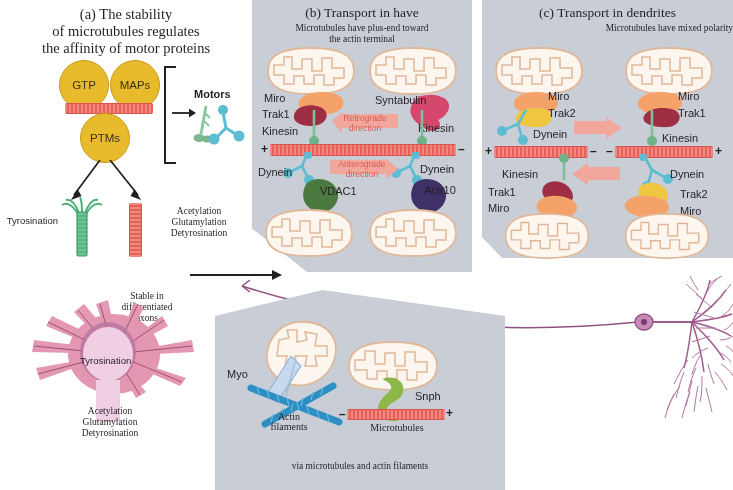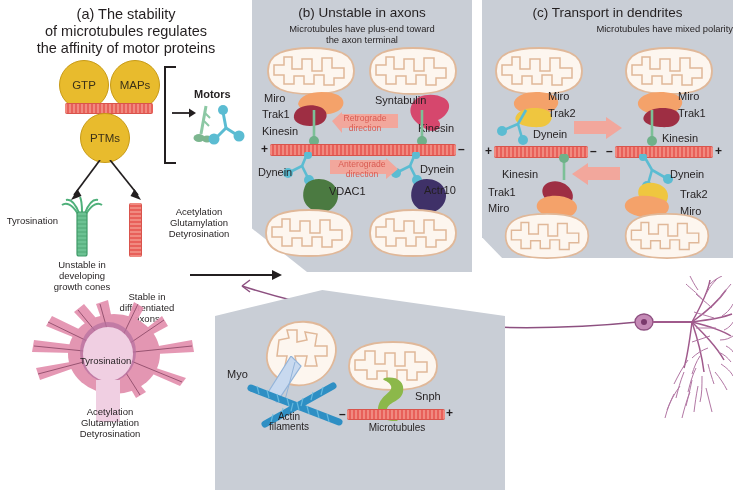--- a/index.html
+++ b/index.html
@@ -3,21 +3,21 @@
 <meta charset="utf-8">
 <style>
   html,body{margin:0;padding:0;}
   body{
     width:733px;height:490px;background:#ffffff;overflow:hidden;
     font-family:"Liberation Sans", sans-serif;color:#231f20;
     position:relative;
   }
   #root{position:absolute;inset:0;}
   .abs{position:absolute;}
-  .ctr{text-align:center;}
+  .ctr{text-align:center;font-family:Liberation Serif, serif;}
 
   
   .panel{position:absolute;background:#c9ced6;}
   #panel-b{left:252px;top:0px;width:220px;height:272px;
     clip-path:polygon(0 0,100% 0,100% 100%,25% 100%,0 84%);}
   #panel-c{left:482px;top:0px;width:251px;height:258px;
     clip-path:polygon(0 0,100% 0,100% 100%,8% 100%,0 92%);}
   #panel-d{left:215px;top:290px;width:290px;height:200px;
     clip-path:polygon(37% 0,100% 13%,100% 100%,0 100%,0 13%);}
 
@@ -139,25 +139,20 @@
     <div class="abs lbl-s" style="left:0px;top:215px;width:58px;text-align:right;">Tyrosination</div>
 
     <div class="abs mt-v" style="left:129px;top:203px;width:11px;height:54px;"></div>
 
     <div class="abs lbl-s ctr" style="left:146px;top:206px;width:106px;">
       <div>Acetylation</div>
       <div>Glutamylation</div>
       <div>Detyrosination</div>
     </div>
 
-    <div class="abs lbl-s ctr" style="left:34px;top:259px;width:96px;">
-      <div>Unstable in</div>
-      <div>developing</div>
-      <div>growth cones</div>
-    </div>
 
     <div class="abs lbl-s ctr" style="left:104px;top:259px;width:86px;margin-top:32px;">
       <div>Stable in</div>
       <div>differentiated</div>
       <div>axons</div>
     </div>
 
     <svg class="abs" style="left:26px;top:296px;" width="176" height="130" viewBox="0 0 176 130">
       <g fill="#e493b0" opacity="0.95">
         <path d="M88 58 L70 8 L82 4 L92 52 Z"></path>
@@ -199,24 +194,24 @@
 
     <svg class="abs" style="left:190px;top:264px;" width="92" height="22" viewBox="0 0 92 22">
       <line x1="0" y1="11" x2="82" y2="11" stroke="#231f20" stroke-width="1.8"></line>
       <polygon points="82,6 92,11 82,16" fill="#231f20"></polygon>
     </svg>
   </div>
 
   <div class="panel" id="panel-b"></div>
   <div class="abs" style="left:252px;top:0;width:220px;height:272px;">
 
-    <div class="abs ctr title-p" style="left:0;top:5px;width:220px;">(b) Unstable in axons</div>
+    <div class="abs ctr title-p" style="left:0;top:5px;width:220px;">(b) Transport in have</div>
     <div class="abs ctr sub-p" style="left:0;top:23px;width:220px;">
       <div>Microtubules have plus-end toward</div>
-      <div>the axon terminal</div>
+      <div>the actin terminal</div>
     </div>
 
     <svg class="abs" style="left:10px;top:45px;" width="98" height="52" viewBox="0 0 98 52">
       <path d="M6 26 C6 8 24 3 49 3 C74 3 92 8 92 26 C92 44 74 49 49 49 C24 49 6 44 6 26 Z" fill="#fdf6ef" stroke="#e0b899" stroke-width="1.8"></path>
       <path d="M12 20 L22 20 L22 12 L30 12 L30 24 L40 24 L40 14 L50 14 L50 26 L60 26 L60 13 L70 13 L70 23 L82 23
                L82 33 L72 33 L72 40 L62 40 L62 30 L52 30 L52 39 L42 39 L42 31 L32 31 L32 39 L22 39 L22 30 L12 30 Z" fill="none" stroke="#e0b899" stroke-width="1.5"></path>
     </svg>
 
     <svg class="abs" style="left:112px;top:45px;" width="98" height="52" viewBox="0 0 98 52">
       <path d="M6 26 C6 8 24 3 49 3 C74 3 92 8 92 26 C92 44 74 49 49 49 C24 49 6 44 6 26 Z" fill="#fdf6ef" stroke="#e0b899" stroke-width="1.8"></path>
@@ -285,21 +280,21 @@
       <div>Anterograde</div>
       <div>direction</div>
     </div>
 
     <svg class="abs" style="left:44px;top:176px;" width="48" height="38" viewBox="0 0 48 38">
       <path d="M10 8 C18 0 34 2 40 12 C46 22 38 36 26 36 C12 36 2 24 10 8 Z" fill="#4b7a41"></path>
     </svg>
     <svg class="abs" style="left:152px;top:176px;" width="48" height="38" viewBox="0 0 48 38">
       <path d="M10 8 C18 0 34 2 40 12 C46 22 38 36 26 36 C12 36 2 24 10 8 Z" fill="#3f3168"></path>
     </svg>
-    <div class="abs lbl" style="left:77px;top:185px;">VDAC1</div>
+    <div class="abs lbl" style="left:68px;top:185px;">VDAC1</div>
     <div class="abs lbl" style="left:172px;top:184px;">Actr10</div>
 
     <svg class="abs" style="left:8px;top:207px;" width="98" height="52" viewBox="0 0 98 52">
       <path d="M6 26 C6 8 24 3 49 3 C74 3 92 8 92 26 C92 44 74 49 49 49 C24 49 6 44 6 26 Z" fill="#fdf6ef" stroke="#e0b899" stroke-width="1.8"></path>
       <path d="M12 20 L22 20 L22 12 L30 12 L30 24 L40 24 L40 14 L50 14 L50 26 L60 26 L60 13 L70 13 L70 23 L82 23
                L82 33 L72 33 L72 40 L62 40 L62 30 L52 30 L52 39 L42 39 L42 31 L32 31 L32 39 L22 39 L22 30 L12 30 Z" fill="none" stroke="#e0b899" stroke-width="1.5"></path>
     </svg>
     <svg class="abs" style="left:112px;top:207px;" width="98" height="52" viewBox="0 0 98 52">
       <path d="M6 26 C6 8 24 3 49 3 C74 3 92 8 92 26 C92 44 74 49 49 49 C24 49 6 44 6 26 Z" fill="#fdf6ef" stroke="#e0b899" stroke-width="1.8"></path>
       <path d="M12 20 L22 20 L22 12 L30 12 L30 24 L40 24 L40 14 L50 14 L50 26 L60 26 L60 13 L70 13 L70 23 L82 23
@@ -509,15 +504,16 @@
       <path d="M16 2 C28 0 36 6 34 16 C32 26 18 26 18 34 C18 42 32 44 28 45 C14 46 6 38 10 28
                C14 18 24 16 22 10 C20 4 10 4 16 2 Z" fill="#8cb84a"></path>
     </svg>
     <div class="abs lbl" style="left:200px;top:100px;">Snph</div>
 
     <div class="abs mt" style="left:132px;top:119px;width:98px;height:9px;"></div>
     <div class="abs polarity" style="left:124px;top:119px;">–</div>
     <div class="abs polarity" style="left:231px;top:118px;">+</div>
     <div class="abs lbl-xs ctr" style="left:130px;top:133px;width:104px;">Microtubules</div>
 
+    <div class="abs ctr sub-p" style="left:0;top:171px;width:290px;">via microtubules and actin filaments</div>
   </div>
 
 </div>
 
 </body></html>

